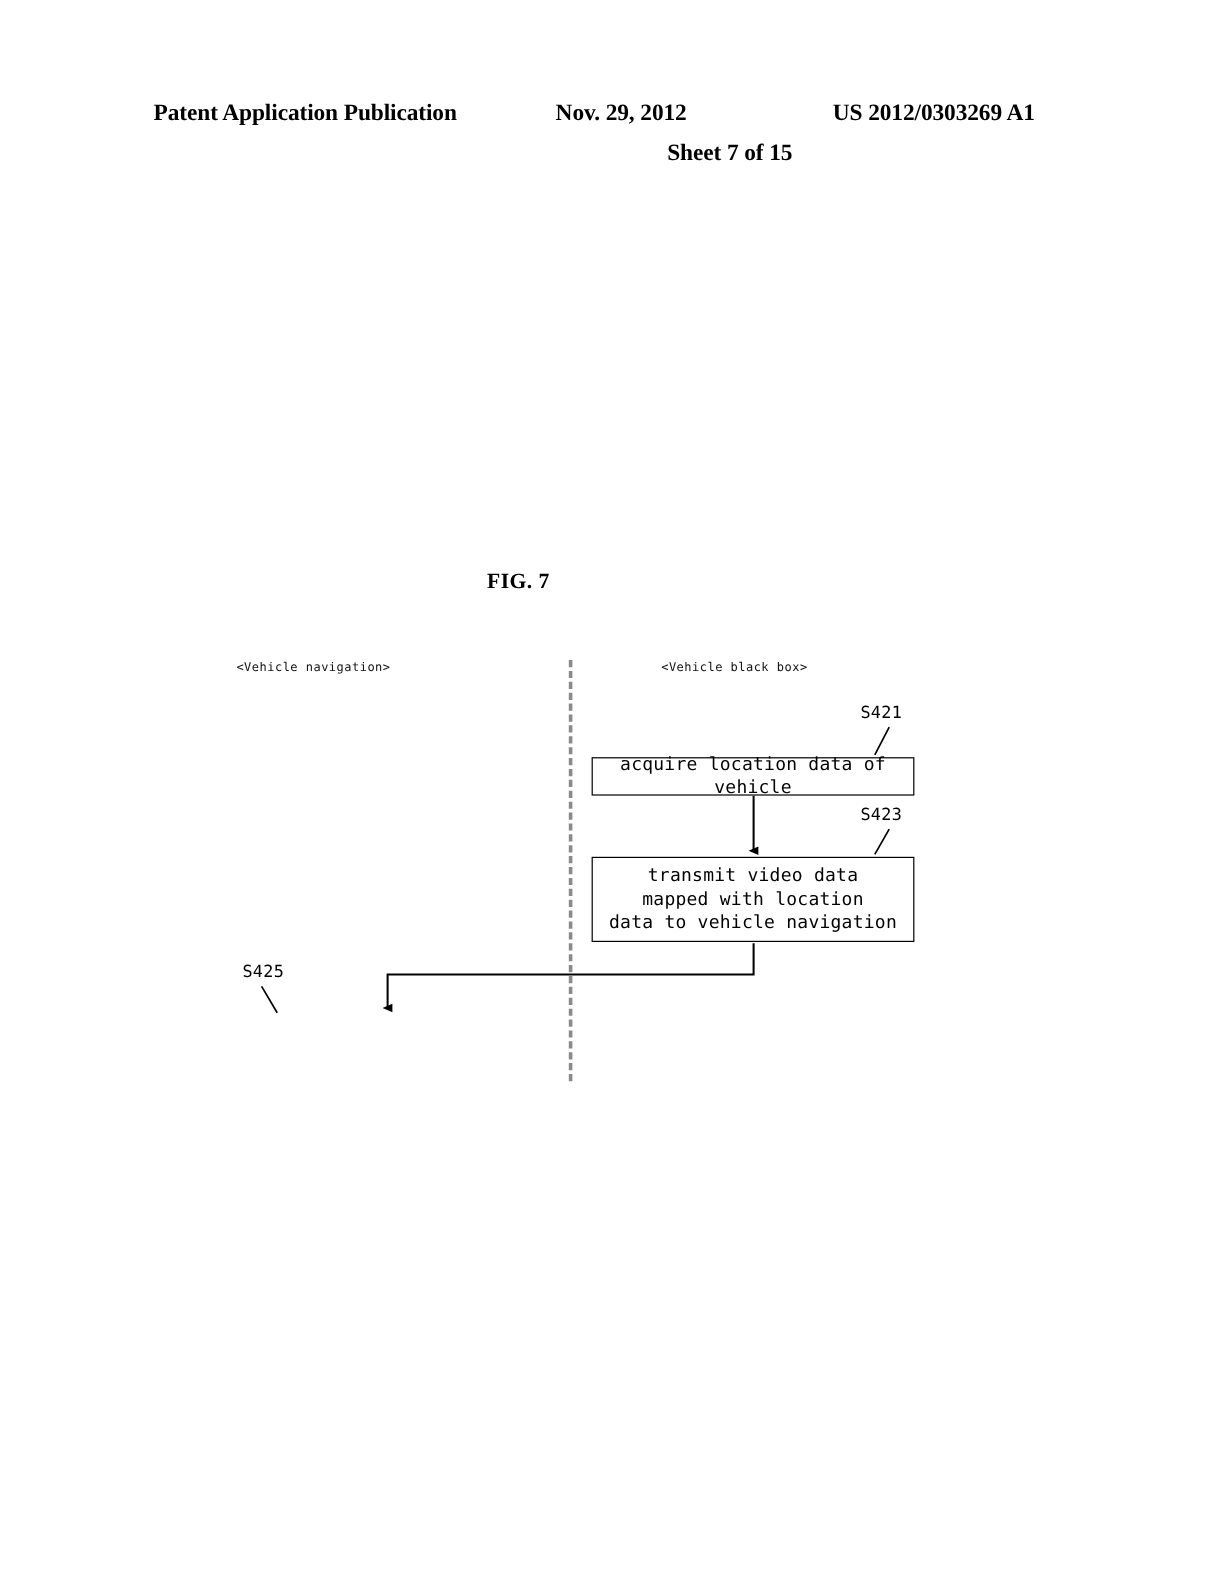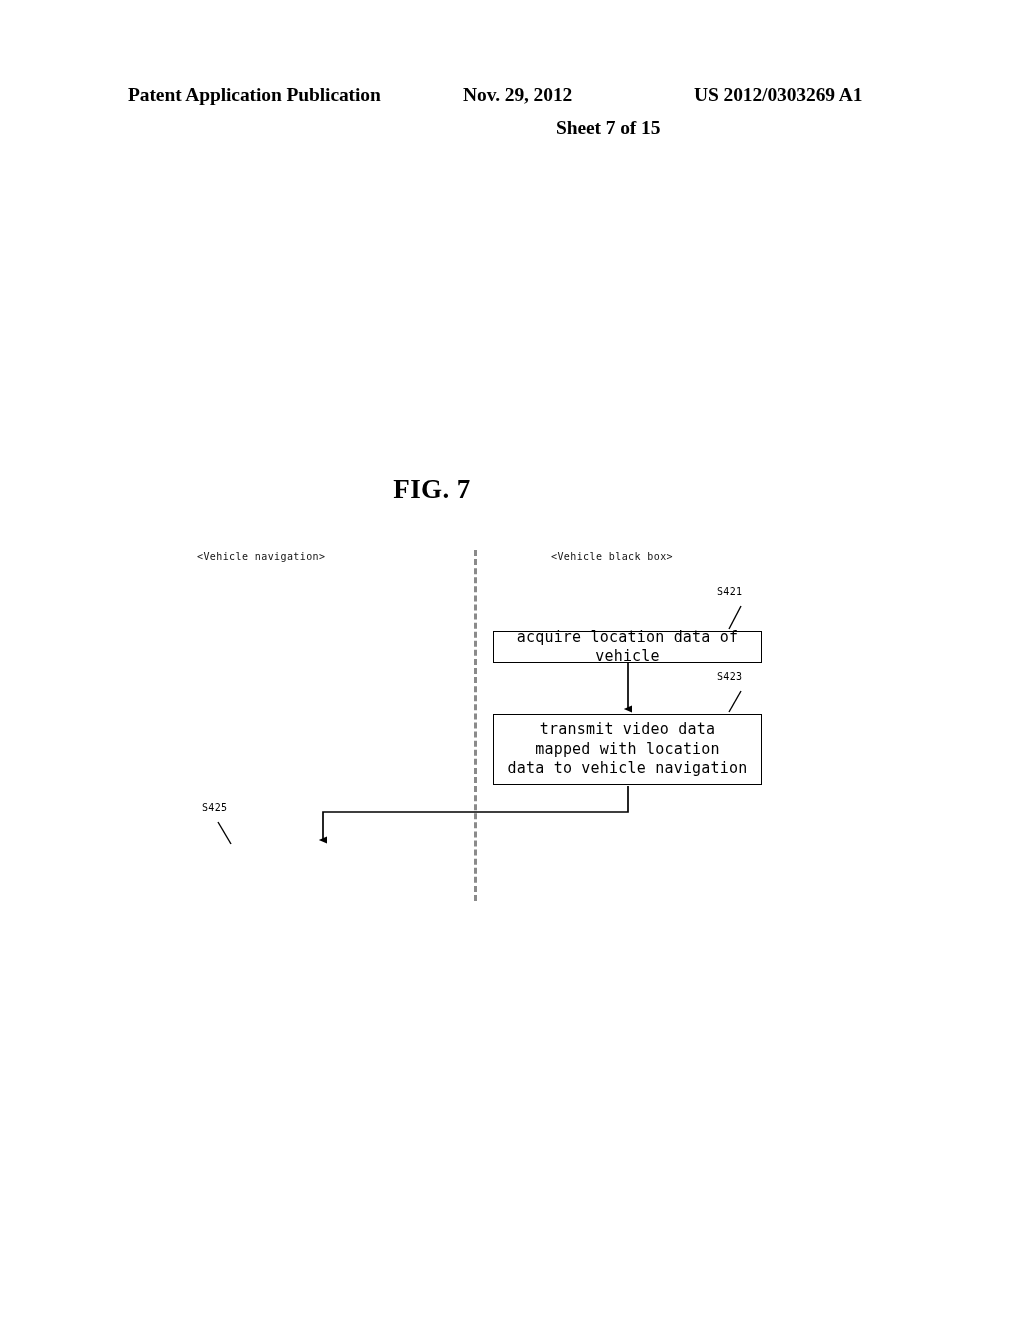--- a/index.html
+++ b/index.html
@@ -41,21 +41,21 @@
 
   
   #figure-title {
     position: absolute;
     left: 0;
     top: 474px;
     width: 864px;
     text-align: center;
     font-family: "Liberation Serif", serif;
     font-weight: bold;
-    font-size: 27px;
+    font-size: 18px;
     letter-spacing: 0.4px;
   }
 
   
   #diagram {
     position: absolute;
     left: 0;
     top: 0;
     width: 1024px;
     height: 1320px;
@@ -101,21 +101,21 @@
     padding: 2px 6px;
   }
   #box-s421 { left: 493px; top: 631px; width: 269px; height: 32px; }
   #box-s423 { left: 493px; top: 714px; width: 269px; height: 71px; }
   #box-s425 { left: 190px; top: 845px; width: 267px; height: 52px; }
 
   
   .step-ref {
     position: absolute;
     font-family: "DejaVu Sans Mono", monospace;
-    font-size: 10px;
+    font-size: 14px;
     letter-spacing: 0.3px;
     white-space: nowrap;
     color: #000;
   }
   #ref-s421 { left: 717px; top: 586px; }
   #ref-s423 { left: 717px; top: 671px; }
   #ref-s425 { left: 202px; top: 802px; }
 
   
   #connectors {

